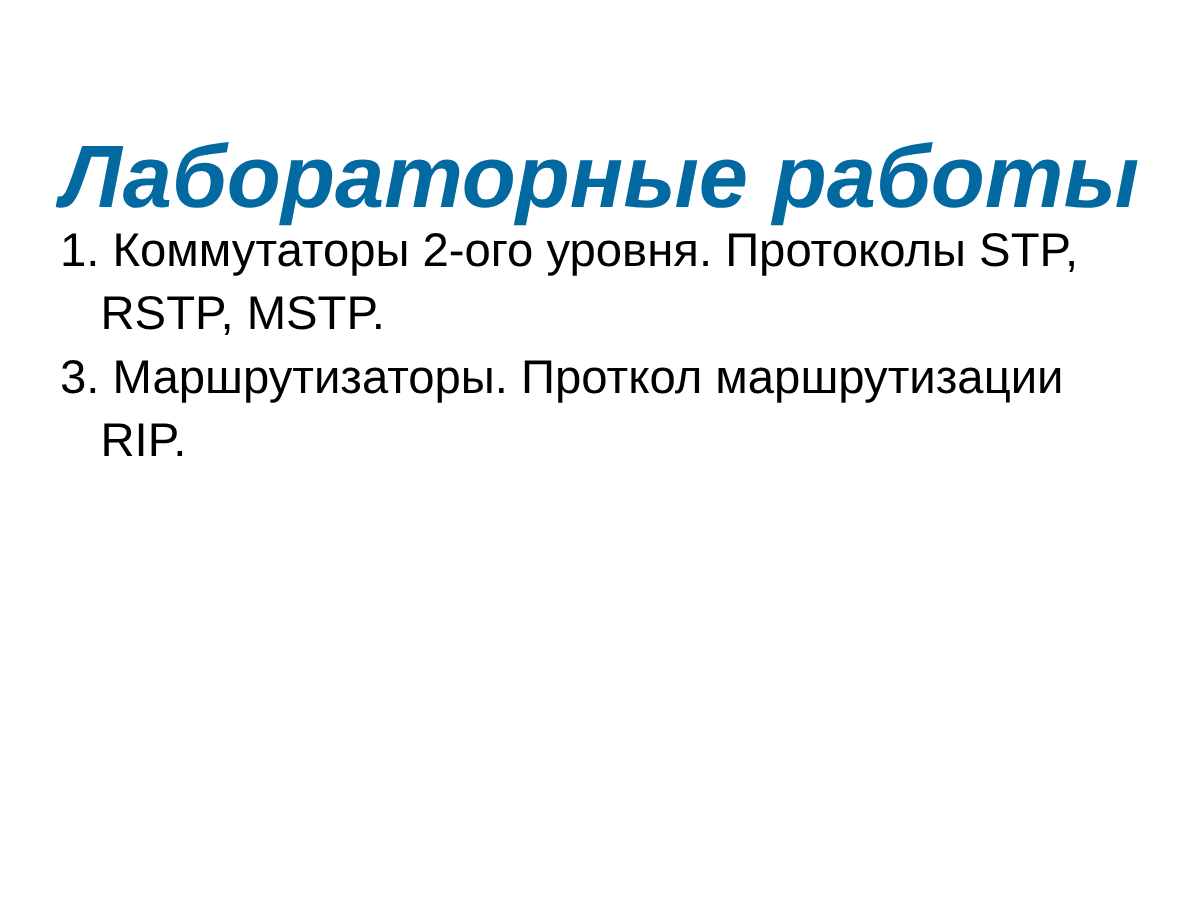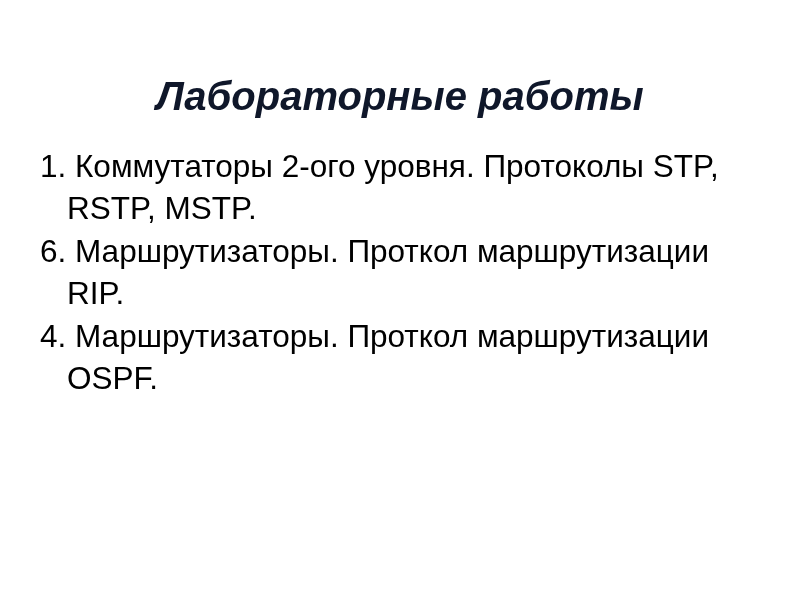--- a/index.html
+++ b/index.html
@@ -25,26 +25,26 @@
   }
 
   
   .slide-title {
     position: absolute;
     left: 0;
     top: 48px;
     width: 800px;
     text-align: center;
     font-family: "Liberation Sans", "DejaVu Sans", sans-serif;
-    font-size: 40px;
+    font-size: 59px;
     font-weight: bold;
     font-style: italic;
     line-height: 1.05;
     letter-spacing: 0px;
-    color: #0f172a;
+    color: #0369a1;
     white-space: nowrap;
   }
 
   
   .body-list {
     position: absolute;
     left: 40px;
     top: 145px;
     width: 700px;
     margin: 0;
@@ -71,17 +71,16 @@
 </style>
 </head>
 <body>
 
 <div class="slide">
 
   <h1 class="slide-title">Лабораторные работы</h1>
 
   <ul class="body-list">
     <li class="body-item">1. Коммутаторы 2-ого уровня. Протоколы STP, RSTP, MSTP.</li>
-    <li class="body-item">6. Маршрутизаторы. Проткол маршрутизации RIP.</li>
-    <li class="body-item">4. Маршрутизаторы. Проткол маршрутизации OSPF.</li>
+    <li class="body-item">3. Маршрутизаторы. Проткол маршрутизации RIP.</li>
   </ul>
 
 </div>
 
 </body></html>

